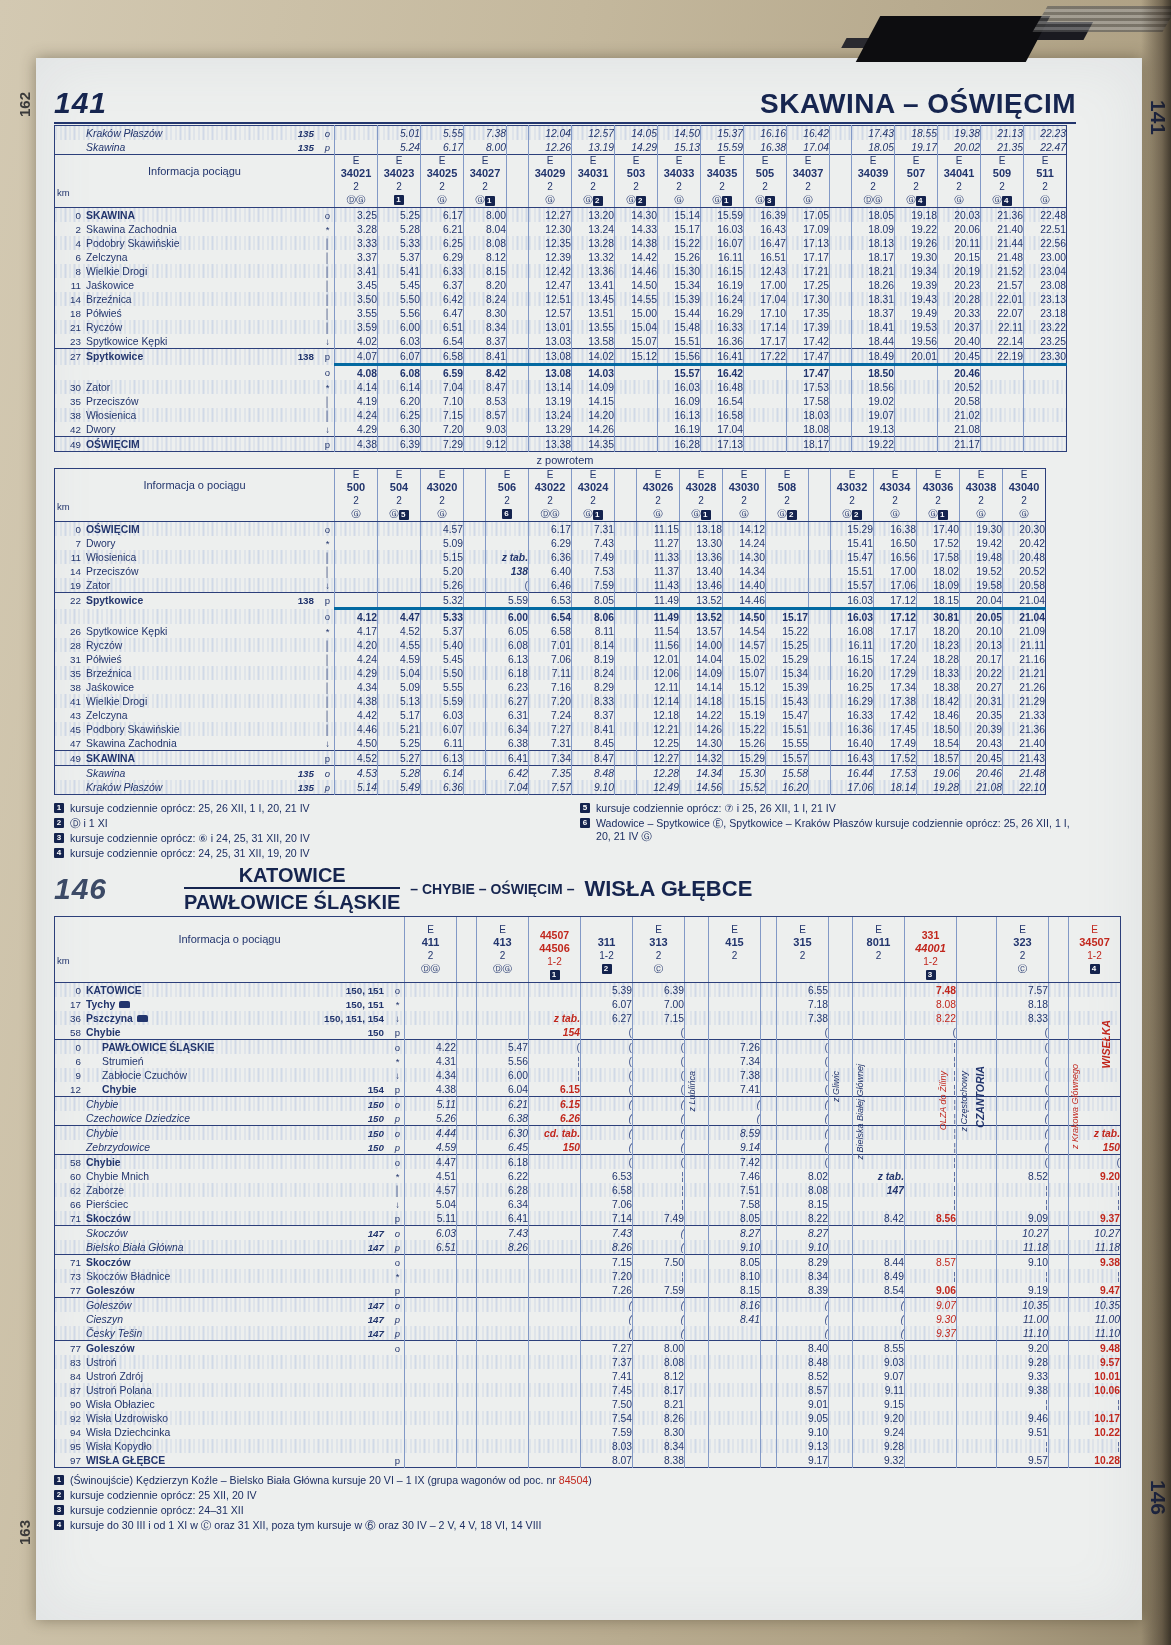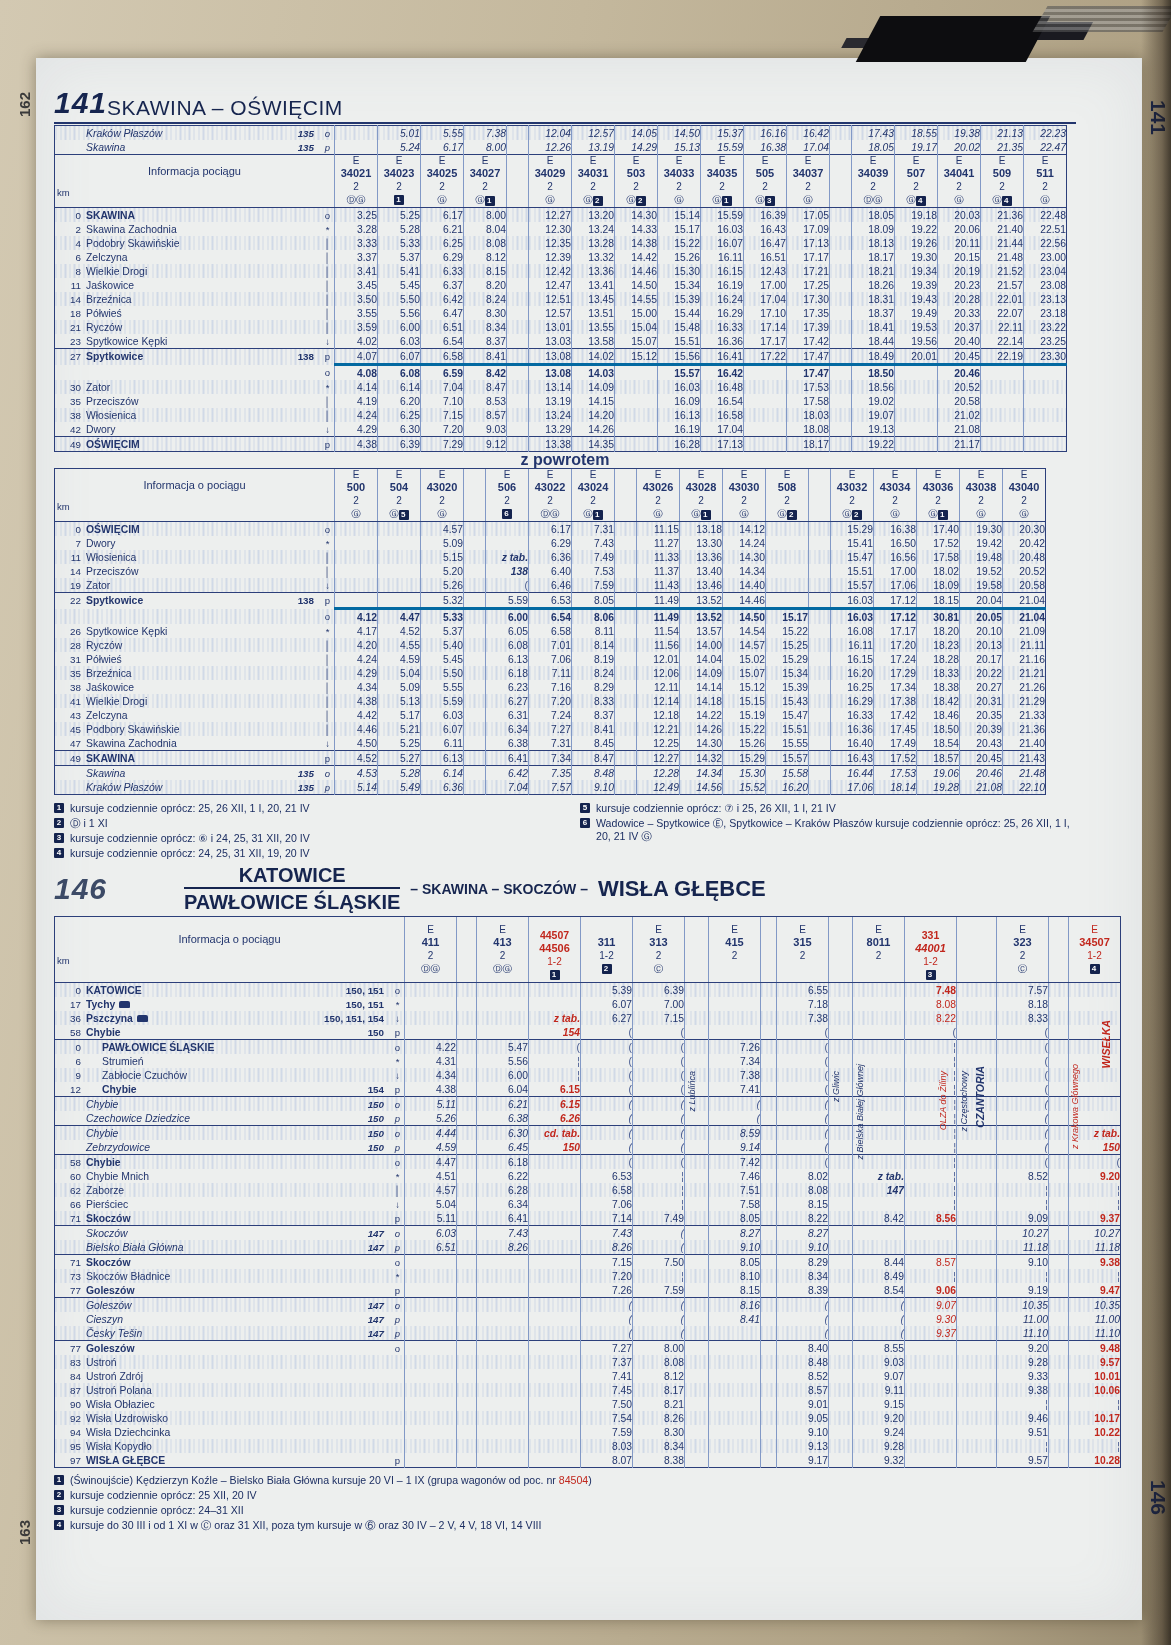--- a/index.html
+++ b/index.html
@@ -24,21 +24,21 @@
   #mlb{left:16px;top:1520px;font-size:15px;}
   #mrt{left:1146px;top:100px;font-size:21px;}
   #mrb{left:1146px;top:1480px;font-size:21px;}
 
   section.tt{position:absolute;}
   #s141{left:54px;top:86px;width:1022px;}
   #s146{left:54px;top:864px;width:1070px;}
 
   .t141head{display:flex;align-items:flex-end;border-bottom:2px solid #22356d;padding-bottom:2px;margin-bottom:1px;}
   .tno{font-size:30px;font-weight:bold;font-style:italic;color:#16254f;letter-spacing:1px;}
-  .t141head .ttl{flex:1;text-align:left;font-size:21px;font-weight:normal;color:#16254f;letter-spacing:.5px;}
+  .t141head .ttl{flex:1;text-align:right;font-size:28px;font-weight:bold;color:#16254f;letter-spacing:.5px;}
 
   table.tt-grid{border-collapse:collapse;table-layout:fixed;border:1.5px solid #2c3f7a;}
   table.tt-grid td{padding:0;vertical-align:middle;overflow:hidden;}
   td.tc{border-left:1px solid #8299c6;text-align:right;padding-right:3px;height:14px;font-size:10.3px;white-space:nowrap;}
   td.st{padding:0 2px;height:14px;}
   .strow{display:flex;align-items:baseline;}
   .km{width:26px;text-align:right;padding-right:5px;font-size:9.8px;flex:none;}
   .nm{flex:1;font-size:10.4px;white-space:nowrap;}
   .nm.ind{padding-left:16px;}
   .rf{font-size:9.8px;padding-right:7px;font-weight:bold;flex:none;}
@@ -58,21 +58,21 @@
   .tnum{font-size:11px;height:14px;}
   .tcls{font-size:10px;height:13px;}
   .tmk{font-size:9px;height:13px;letter-spacing:1px;}
   .tm{display:inline-block;}
   .bd{font-weight:bold;}
   .it{font-style:italic;}
   .red{color:#c1271d;}
   .con{color:#45588f;font-weight:normal;}
   .bsq{display:inline-block;min-width:10px;height:10px;background:#14234e;color:#fff;font-size:8px;line-height:10px;text-align:center;font-weight:bold;border-radius:1px;font-style:normal;}
   .cmk{font-size:9.5px;letter-spacing:0;}
-  .zpow{text-align:center;font-weight:bold;font-size:16px;height:16px;line-height:16px;}
+  .zpow{text-align:center;font-weight:normal;font-size:11px;height:16px;line-height:16px;}
 
   .fnwrap{display:grid;grid-template-columns:1fr 1fr;gap:0 30px;margin-top:5px;}
   .fn{display:flex;gap:6px;font-size:10.6px;color:#1d2f63;margin:2px 0;line-height:13px;}
   .fn .bsq{margin-top:1px;flex:none;}
 
   .t146head{display:flex;align-items:center;gap:10px;margin-bottom:2px;}
   .t146head .tno{font-size:30px;color:#3c4a66;width:120px;}
   .tt146a{text-align:center;}
   .tt146a .l1{font-size:20px;font-weight:bold;color:#16254f;border-bottom:2.5px solid #16254f;padding:0 14px;}
   .tt146a .l2{font-size:20px;font-weight:bold;color:#16254f;padding-top:2px;}
@@ -1460,21 +1460,21 @@
   </div>
 </section>
 
 <section class="tt" id="s146">
   <div class="t146head">
     <div class="tno">146</div>
     <div class="tt146a">
       <div class="l1">KATOWICE</div>
       <div class="l2">PAWŁOWICE ŚLĄSKIE</div>
     </div>
-    <div class="tt146b">– SKAWINA – SKOCZÓW –</div>
+    <div class="tt146b">– CHYBIE – OŚWIĘCIM –</div>
     <div class="tt146c">WISŁA GŁĘBCE</div>
   </div>
   <div class="gridwrap">
     <table class="tt-grid" id="t146tbl">
         <colgroup>
           <col style="width:350px">
           <col style="width:52px">
           <col style="width:20px">
           <col style="width:52px">
           <col style="width:52px">

